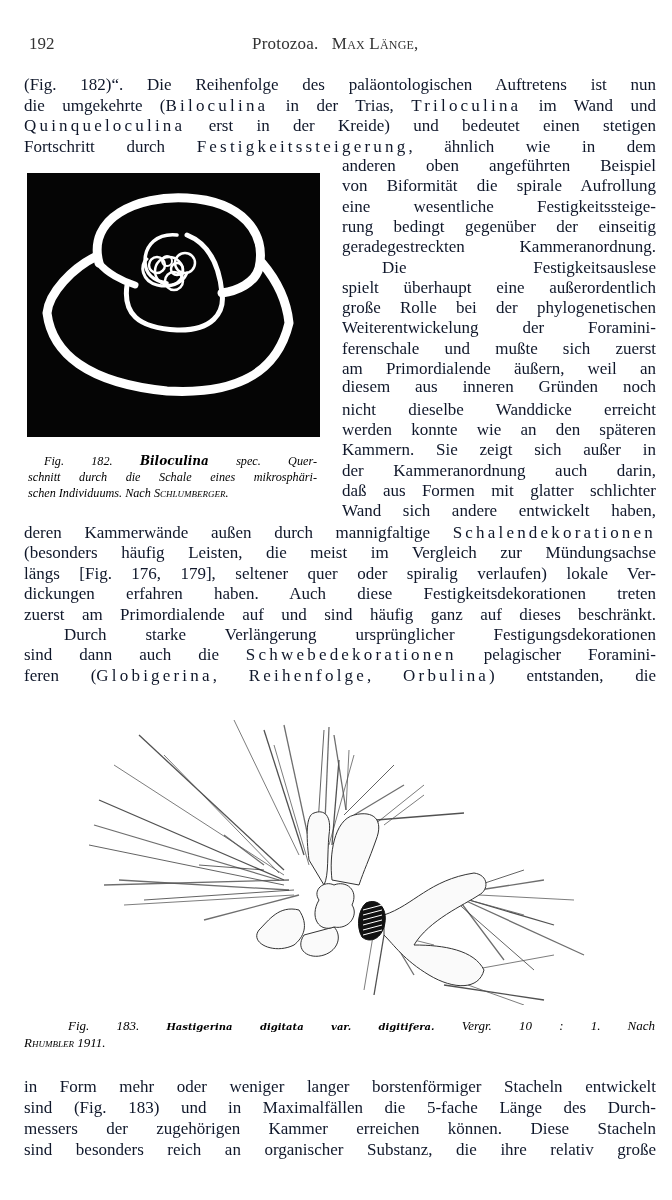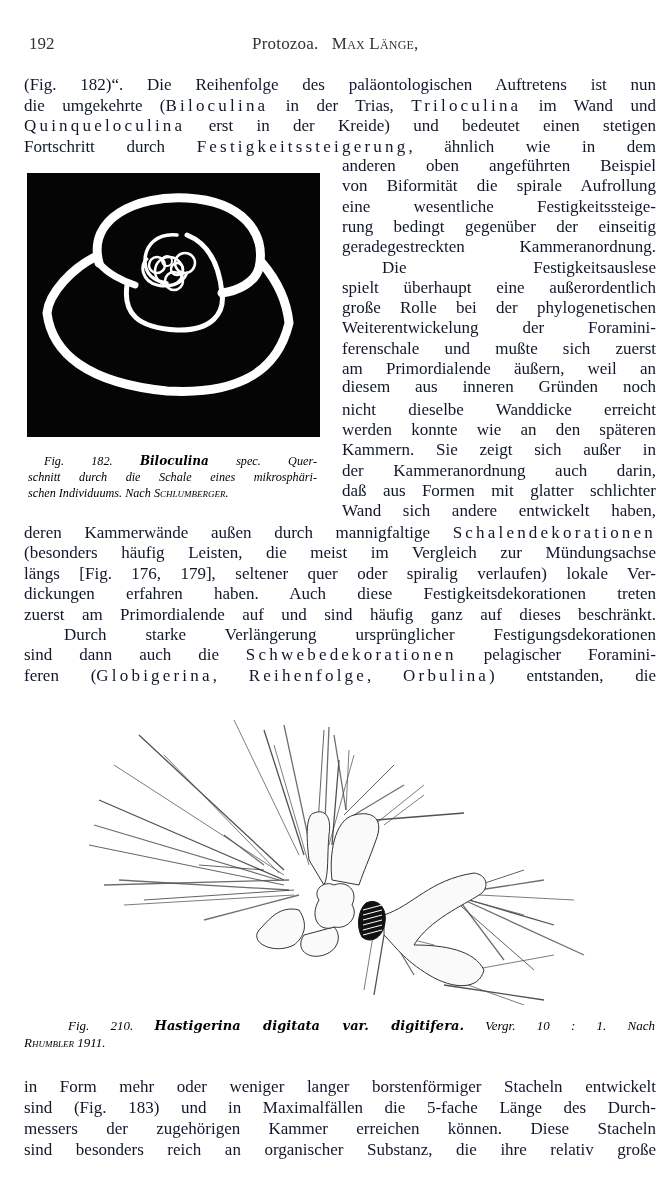--- a/index.html
+++ b/index.html
@@ -17,21 +17,21 @@
     position: absolute; font-size: 17px; line-height: 20px; white-space: nowrap;
     text-align: justify; text-align-last: justify; color: #0f172a;
   }
   .sp { letter-spacing: 3.2px; }
   .fig1 { left: 27px; top: 173px; width: 293px; height: 264px; background: #050505; }
   .cap { position: absolute; font-size: 12.2px; line-height: 16px; white-space: nowrap; color: #000000;
          text-align: justify; text-align-last: justify; font-style: italic; }
   .cap.last { text-align-last: left; }
   .cap b { font-family: "DejaVu Serif", serif; font-weight: bold; font-size: 12px; }
   .cap2 { font-size: 13px; }
-  .cap2 b { font-size: 13px; margin-top: 12px; }
+  .cap2 b { font-size: 10px; margin-top: 12px; }
   .fig2 { left: 84px; top: 705px; width: 552px; height: 300px; }
 </style>
 </head>
 <body>
 
 <div class="abs header">
   <span class="page-num">192</span>
   <span class="running-head">
     <span>Protozoa.</span>
     &nbsp;
@@ -171,21 +171,21 @@
       <line x1="279" y1="210" x2="298" y2="205" stroke="#fff" stroke-width="1"></line>
       <line x1="279" y1="215" x2="298" y2="210" stroke="#fff" stroke-width="1"></line>
       <line x1="279" y1="220" x2="298" y2="215" stroke="#fff" stroke-width="1"></line>
       <line x1="279" y1="225" x2="298" y2="220" stroke="#fff" stroke-width="1"></line>
       <line x1="279" y1="230" x2="298" y2="225" stroke="#fff" stroke-width="1"></line>
     </svg>
 </div>
 
 <div class="abs">
   <div class="cap cap2" style="left:68px; top:1018px; width:587px;">
-    <span>Fig. 210.</span>
+    <span>Fig. 183.</span>
     <b>Hastigerina digitata var. digitifera.</b>
     <span>Vergr. 10 : 1.</span>
     <span>Nach</span>
   </div>
   <div class="cap cap2 last" style="left:24px; top:1035px; width:300px;">
     <span class="sc">Rhumbler</span>
     <span>1911.</span>
   </div>
 </div>
 

